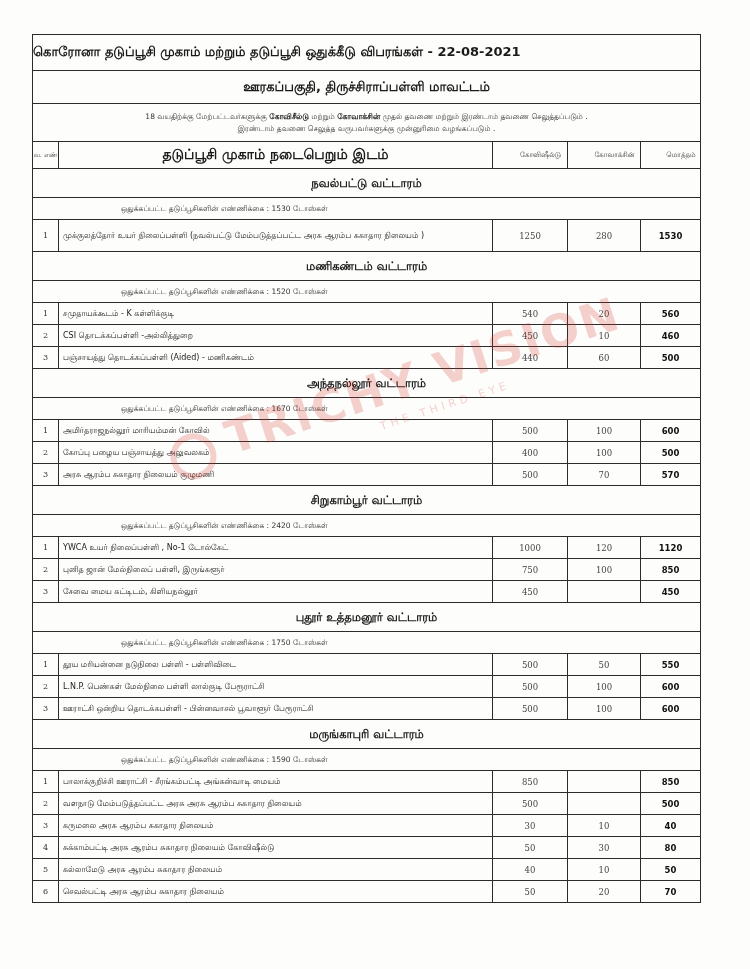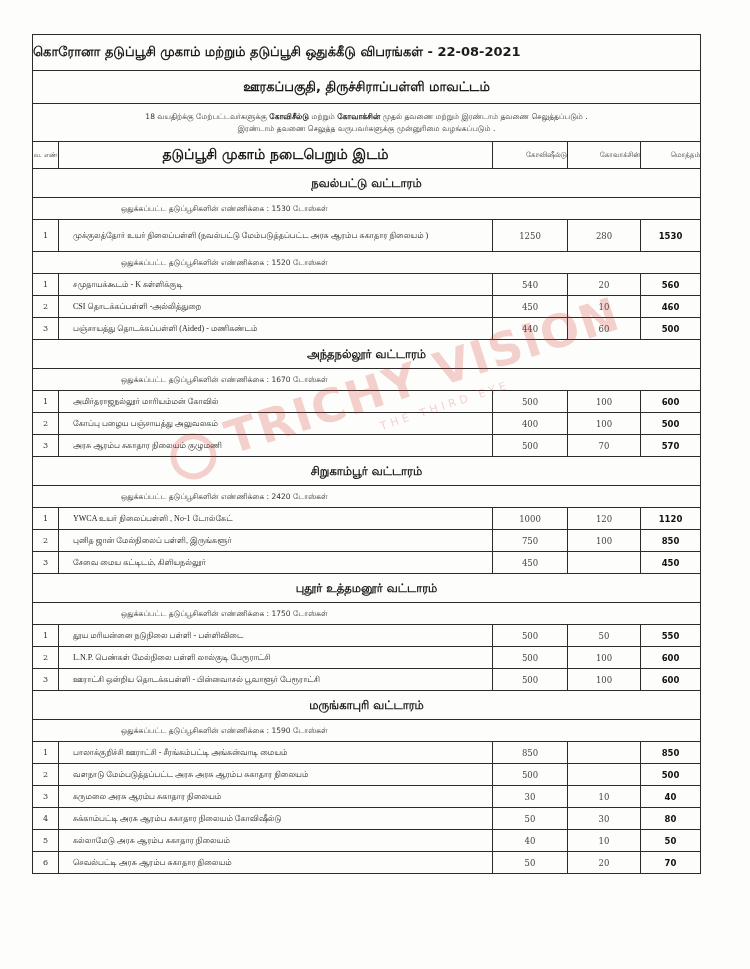--- a/index.html
+++ b/index.html
@@ -8,27 +8,27 @@
   .sheet { position: absolute; left: 32px; top: 34px; width: 668px; }
   table { border-collapse: collapse; width: 100%; table-layout: fixed; }
   td, th { border: 1.4px solid #2b2b2b; padding: 0; vertical-align: middle; }
   .title-row td { height: 35px; text-align: left; font-size: 13px; font-weight: bold; }
   .district-row td { height: 32px; text-align: center; font-size: 13px; font-weight: bold; }
   .note-row td { height: 37px; text-align: center; font-size: 7.5px; line-height: 12px; color: #333; }
   .note-row b { color: #222; margin-top: 37px; }
   .head-row th { height: 26px; font-weight: normal; }
   .head-row .sn { font-size: 6.5px; line-height: 9px; color: #444; }
   .head-row .place { font-size: 14px; font-weight: bold; text-align: center; }
-  .head-row .col { font-size: 7px; text-align: right; padding-left: 21px; color: #333; }
+  .head-row .col { font-size: 7px; text-align: center; padding-left: 21px; color: #333; }
   .block-row td { height: 28px; text-align: center; font-size: 11.5px; font-weight: bold; border-right-color: #2b2b2b; }
   .allot-row td { height: 21px; font-size: 7.5px; color: #333; text-align: left; padding-left: 88px; }
   .data-row td { height: 21px; font-size: 8px; }
   .data-row.tall td { height: 31px; }
   .data-row .sn { text-align: center; font-family: "DejaVu Serif", "Liberation Serif", serif; font-size: 8px; color: #333; }
-  .data-row .place { padding-left: 14px; line-height: 11px; color: #222; font-family: Liberation Serif, serif; }
+  .data-row .place { padding-left: 4px; line-height: 11px; color: #222; }
   .data-row .num { text-align: center; font-family: "DejaVu Serif", "Liberation Serif", serif; font-size: 8.5px; color: #444; }
   .data-row .tot { text-align: center; font-size: 8.5px; font-weight: bold; color: #111; }
   .watermark { position: absolute; left: 165px; top: 355px; width: 420px; height: 110px;
                transform: rotate(-18deg); pointer-events: none; opacity: 0.22; }
   .wm-main { font-family: "DejaVu Sans", sans-serif; font-weight: bold; font-size: 46px;
              color: #d9342b; letter-spacing: 2px; position: absolute; left: 60px; top: 10px; white-space: nowrap; }
   .wm-sub { font-family: "DejaVu Sans", sans-serif; font-size: 11px; color: #d9342b;
             letter-spacing: 4px; position: absolute; left: 210px; top: 66px; white-space: nowrap; }
   .wm-logo { position: absolute; left: 0; top: 20px; width: 46px; height: 46px; border-radius: 50%;
              border: 6px solid #d9342b; box-sizing: border-box; }
@@ -71,20 +71,23 @@
         <tr class="allot-row">
           <td colspan="5">ஒதுக்கப்பட்ட தடுப்பூசிகளின் எண்ணிக்கை : 1530 டோஸ்கள்</td>
         </tr>
         <tr class="data-row tall">
           <td class="sn">1</td>
           <td class="place">முக்குலத்தோர் உயர் நிலைப்பள்ளி   (நவல்பட்டு மேம்படுத்தப்பட்ட அரசு ஆரம்ப சுகாதார நிலையம் )</td>
           <td class="num">1250</td>
           <td class="num">280</td>
           <td class="tot">1530</td>
         </tr>
+        <tr class="block-row">
+          <td colspan="5">மணிகண்டம் வட்டாரம்</td>
+        </tr>
         <tr class="allot-row">
           <td colspan="5">ஒதுக்கப்பட்ட தடுப்பூசிகளின் எண்ணிக்கை : 1520 டோஸ்கள்</td>
         </tr>
         <tr class="data-row">
           <td class="sn">1</td>
           <td class="place">சமுதாயக்கூடம் - K கள்ளிக்குடி</td>
           <td class="num">540</td>
           <td class="num">20</td>
           <td class="tot">560</td>
         </tr>

